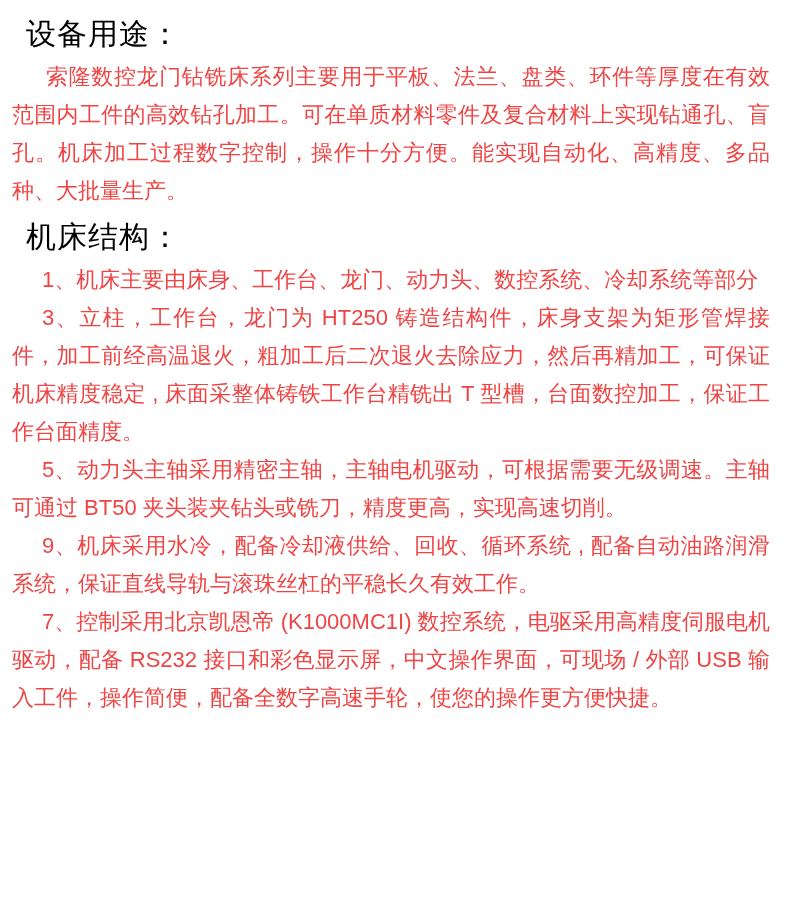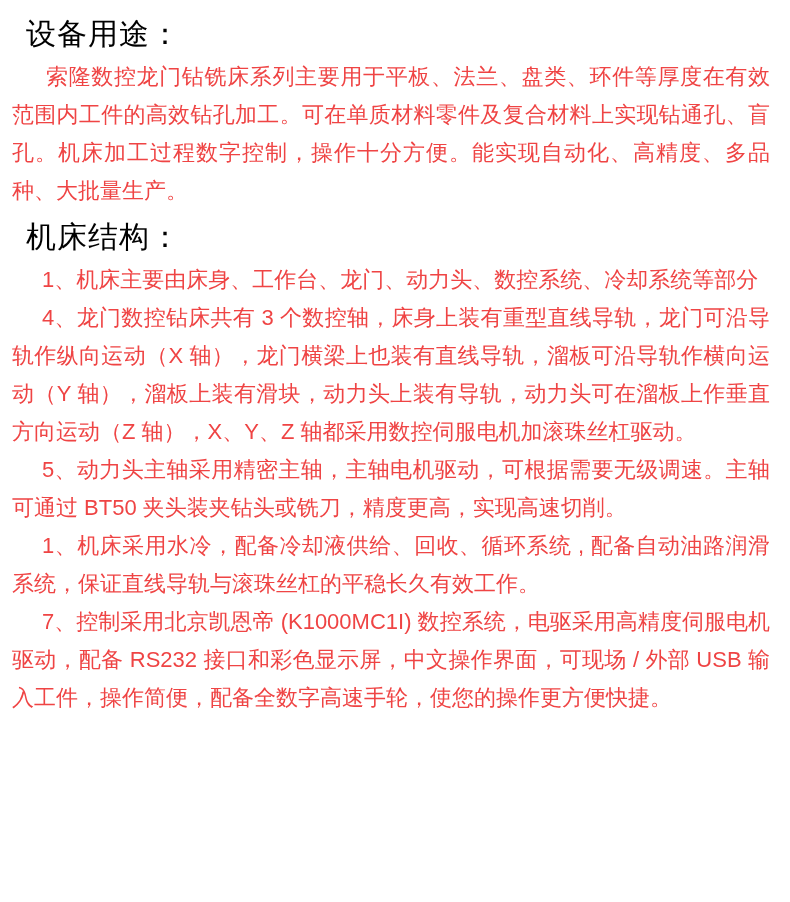--- a/index.html
+++ b/index.html
@@ -53,22 +53,22 @@
 
   <h2 class="section-heading">设备用途：</h2>
 
   <p class="para intro">索隆数控龙门钻铣床系列主要用于平板、法兰、盘类、环件等厚度在有效范围内工件的高效钻孔加工。可在单质材料零件及复合材料上实现钻通孔、盲孔。机床加工过程数字控制，操作十分方便。能实现自动化、高精度、多品种、大批量生产。</p>
 
   <h2 class="section-heading spaced">机床结构：</h2>
 
   <p class="para item">1、机床主要由床身、工作台、龙门、动力头、数控系统、冷却系统等部分</p>
 
 
+  <p class="para item">3、立柱，工作台，龙门为 HT250 铸造结构件，床身支架为矩形管焊接件，加工前经高温退火，粗加工后二次退火去除应力，然后再精加工，可保证机床精度稳定 , 床面采整体铸铁工作台精铣出 T 型槽，台面数控加工，保证工作台面精度。</p>
 
-  <p class="para item">4、龙门数控钻床共有 3 个数控轴，床身上装有重型直线导轨，龙门可沿导轨作纵向运动（X 轴），龙门横梁上也装有直线导轨，溜板可沿导轨作横向运动（Y 轴），溜板上装有滑块，动力头上装有导轨，动力头可在溜板上作垂直方向运动（Z 轴），X、Y、Z 轴都采用数控伺服电机加滚珠丝杠驱动。</p>
 
   <p class="para item">5、动力头主轴采用精密主轴，主轴电机驱动，可根据需要无级调速。主轴可通过 BT50 夹头装夹钻头或铣刀，精度更高，实现高速切削。</p>
 
-  <p class="para item">1、机床采用水冷，配备冷却液供给、回收、循环系统 , 配备自动油路润滑系统，保证直线导轨与滚珠丝杠的平稳长久有效工作。</p>
+  <p class="para item">9、机床采用水冷，配备冷却液供给、回收、循环系统 , 配备自动油路润滑系统，保证直线导轨与滚珠丝杠的平稳长久有效工作。</p>
 
   <p class="para item">7、控制采用北京凯恩帝 (K1000MC1I) 数控系统，电驱采用高精度伺服电机驱动，配备 RS232 接口和彩色显示屏，中文操作界面，可现场 / 外部 USB 输入工件，操作简便，配备全数字高速手轮，使您的操作更方便快捷。</p>
 
 </div>
 
 </body></html>

